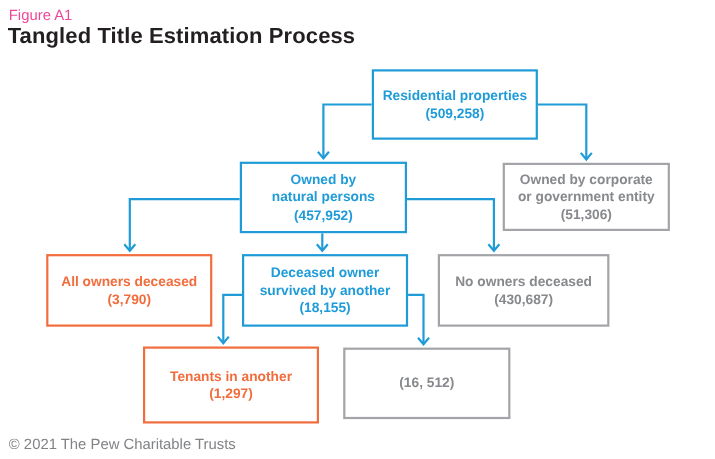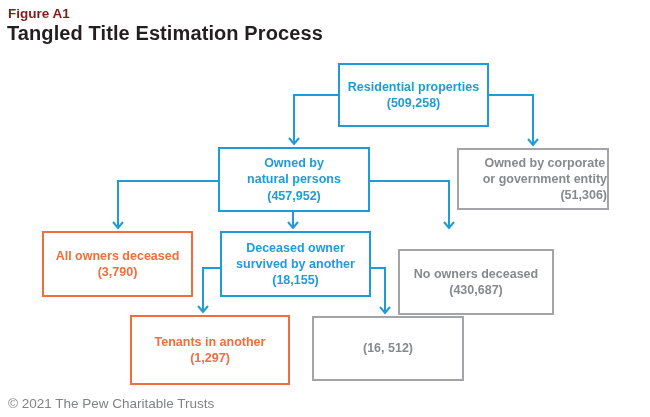--- a/index.html
+++ b/index.html
@@ -9,22 +9,22 @@
     height: 417px;
     background: #ffffff;
     font-family: "Liberation Sans", sans-serif;
     overflow: hidden;
   }
   .figure-label {
     position: absolute;
     left: 8px;
     top: 6px;
     font-size: 13.5px;
-    color: #7f1d1d;
-    font-weight: 700;
+    color: #ec4899;
+    font-weight: 400;
   }
   .figure-title {
     position: absolute;
     left: 7px;
     top: 22px;
     font-size: 20px;
     color: #231f20;
     font-weight: 700;
     letter-spacing: 0.1px;
   }
@@ -42,24 +42,24 @@
     line-height: 1.3;
     z-index: 2;
   }
   .node .lbl { white-space: pre-line; }
   .node-blue   { border: 2px solid #1f9cd8; color: #1f9cd8; }
   .node-orange { border: 2px solid #f26d3d; color: #f26d3d; }
   .node-gray   { border: 2px solid #a2a4a7; color: #87898c; }
 
   .n-residential  { left: 338px; top: 63px;  width: 151px; height: 64px; }
   .n-natural      { left: 218px; top: 147px; width: 152px; height: 65px; }
-  .n-corporate    { left: 457px; top: 148px; width: 152px; height: 62px; align-items: flex-end; }
+  .n-corporate    { left: 457px; top: 148px; width: 152px; height: 62px; }
   .n-alldeceased  { left: 42px;  top: 231px; width: 151px; height: 66px; }
   .n-survived     { left: 220px; top: 231px; width: 151px; height: 66px; }
-  .n-nodeceased   { left: 398px; top: 231px; width: 156px; height: 66px; margin-top: 18px; }
+  .n-nodeceased   { left: 398px; top: 231px; width: 156px; height: 66px; }
   .n-tenants      { left: 130px; top: 315px; width: 160px; height: 70px; }
   .n-survivorship { left: 312px; top: 316px; width: 152px; height: 65px; }
 
   .connectors {
     position: absolute;
     left: 0; top: 0;
     width: 650px; height: 417px;
     z-index: 1;
     pointer-events: none;
   }

